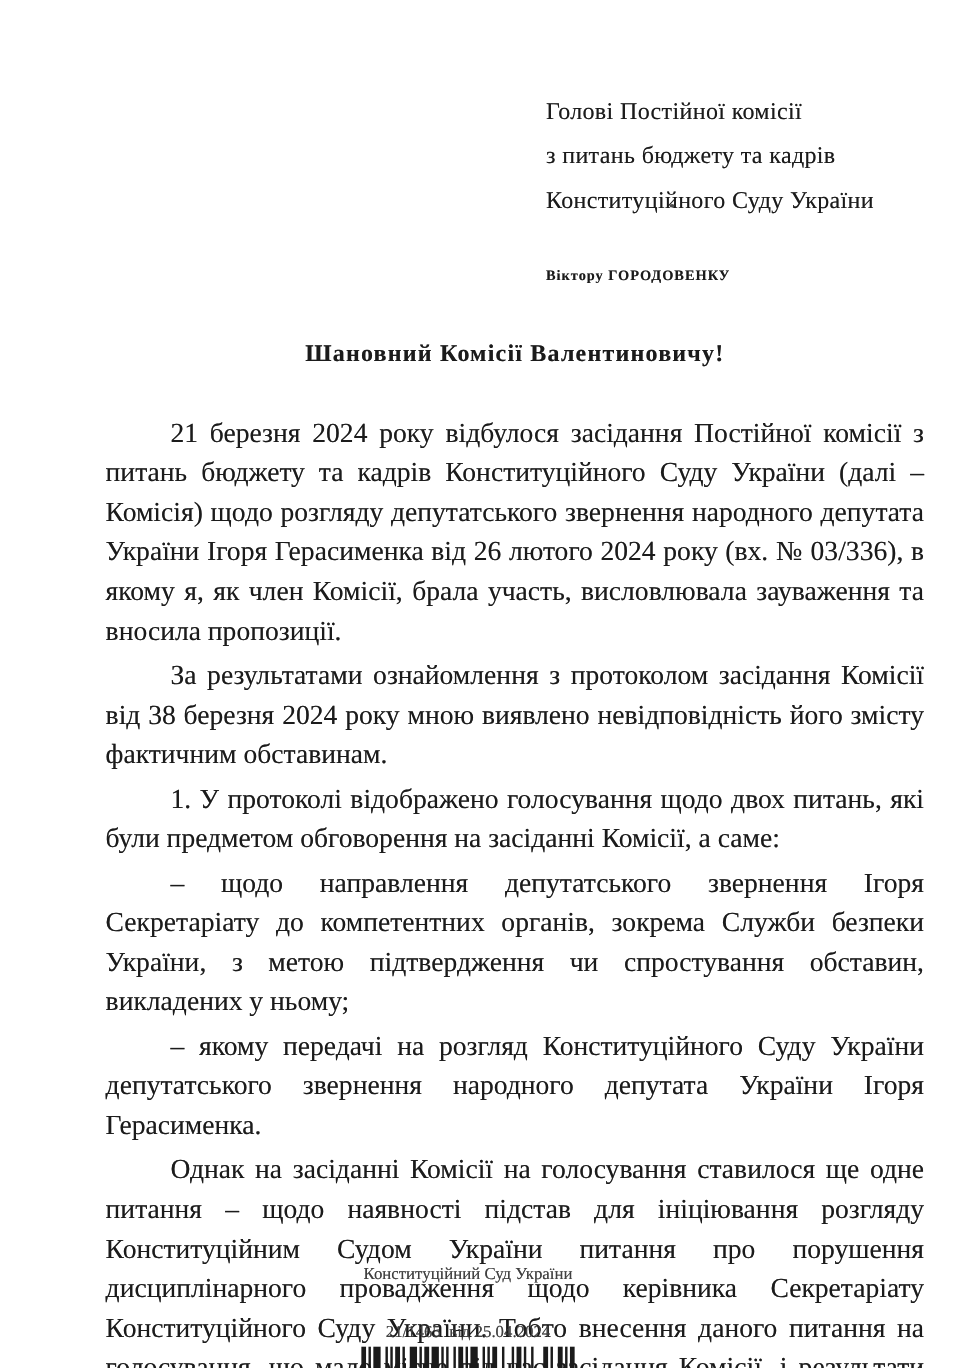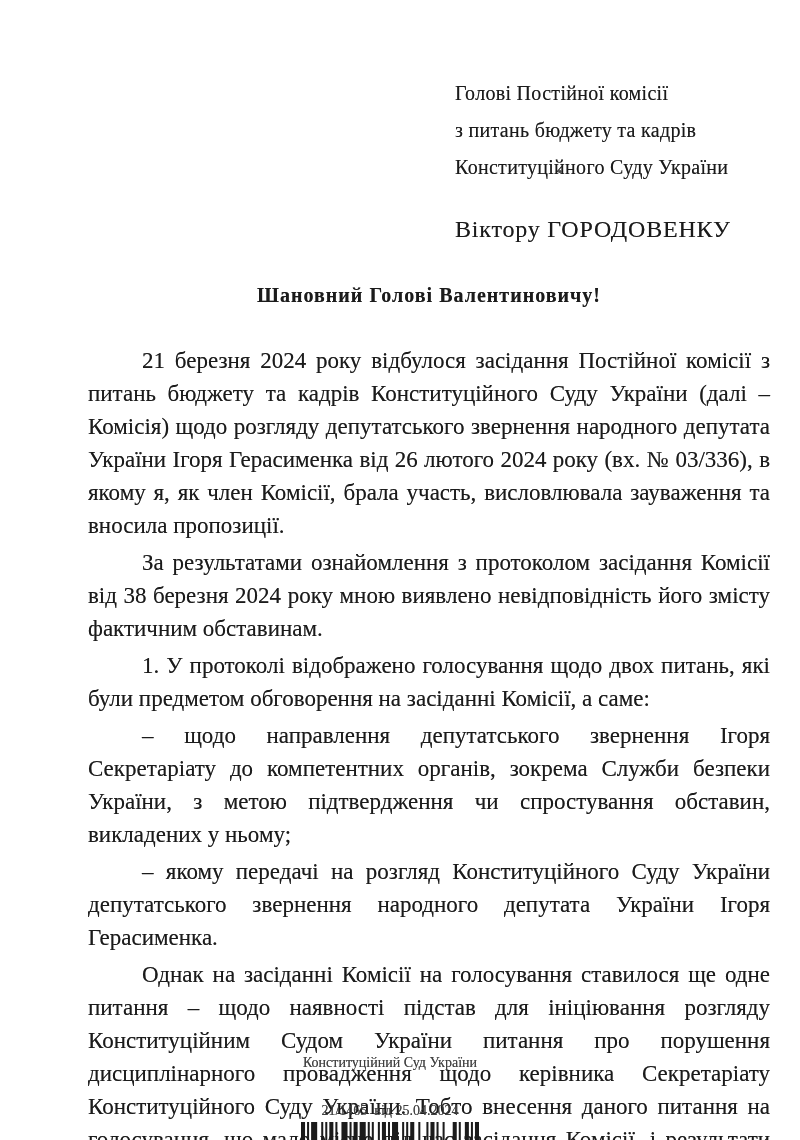--- a/index.html
+++ b/index.html
@@ -20,22 +20,22 @@
     left: 455px;
     top: 52px;
     width: 320px;
     font-size: 20px;
     line-height: 37px;
     letter-spacing: 0.3px;
     margin-top: 23px;
   }
   .recipient-name {
     margin-top: 25px;
-    font-weight: normal;
-    font-size: 24px;
+    font-weight: bold;
+    font-size: 12px;
     letter-spacing: 0.8px;
     white-space: nowrap;
   }
   .ink-dot {
     position: absolute;
     left: 558px;
     top: 170px;
     width: 4px;
     height: 3px;
     background: #4a4a4a;
@@ -88,21 +88,21 @@
 
   <div class="recipient">
     <div>Голові Постійної комісії</div>
     <div>з питань бюджету та кадрів</div>
     <div>Конституційного Суду України</div>
     <div class="recipient-name">Віктору ГОРОДОВЕНКУ</div>
   </div>
 
   <div class="ink-dot"></div>
 
-  <div class="salutation">Шановний Голові Валентиновичу!</div>
+  <div class="salutation">Шановний Комісії Валентиновичу!</div>
 
   <div class="letter-body">
     <p>21 березня 2024 року відбулося засідання Постійної комісії з питань бюджету та кадрів Конституційного Суду України (далі – Комісія) щодо розгляду депутатського звернення народного депутата України Ігоря Герасименка від 26 лютого 2024 року (вх. № 03/336), в якому я, як член Комісії, брала участь, висловлювала зауваження та вносила пропозиції.</p>
     <p>За результатами ознайомлення з протоколом засідання Комісії від 38 березня 2024 року мною виявлено невідповідність його змісту фактичним обставинам.</p>
     <p>1. У протоколі відображено голосування щодо двох питань, які були предметом обговорення на засіданні Комісії, а саме:</p>
     <p>– щодо направлення депутатського звернення Ігоря Секретаріату до компетентних органів, зокрема Служби безпеки України, з метою підтвердження чи спростування обставин, викладених у ньому;</p>
     <p>– якому передачі на розгляд Конституційного Суду України депутатського звернення народного депутата України Ігоря Герасименка.</p>
     <p>Однак на засіданні Комісії на голосування ставилося ще одне питання – щодо наявності підстав для ініціювання розгляду Конституційним Судом України питання про порушення дисциплінарного провадження щодо керівника Секретаріату Конституційного Суду України. Тобто внесення даного питання на голосування, що мало місце під час засідання Комісії, і результати голосування членів Комісії у протоколі не відображені. Зазначу, що особисто я</p>
   </div>
 

